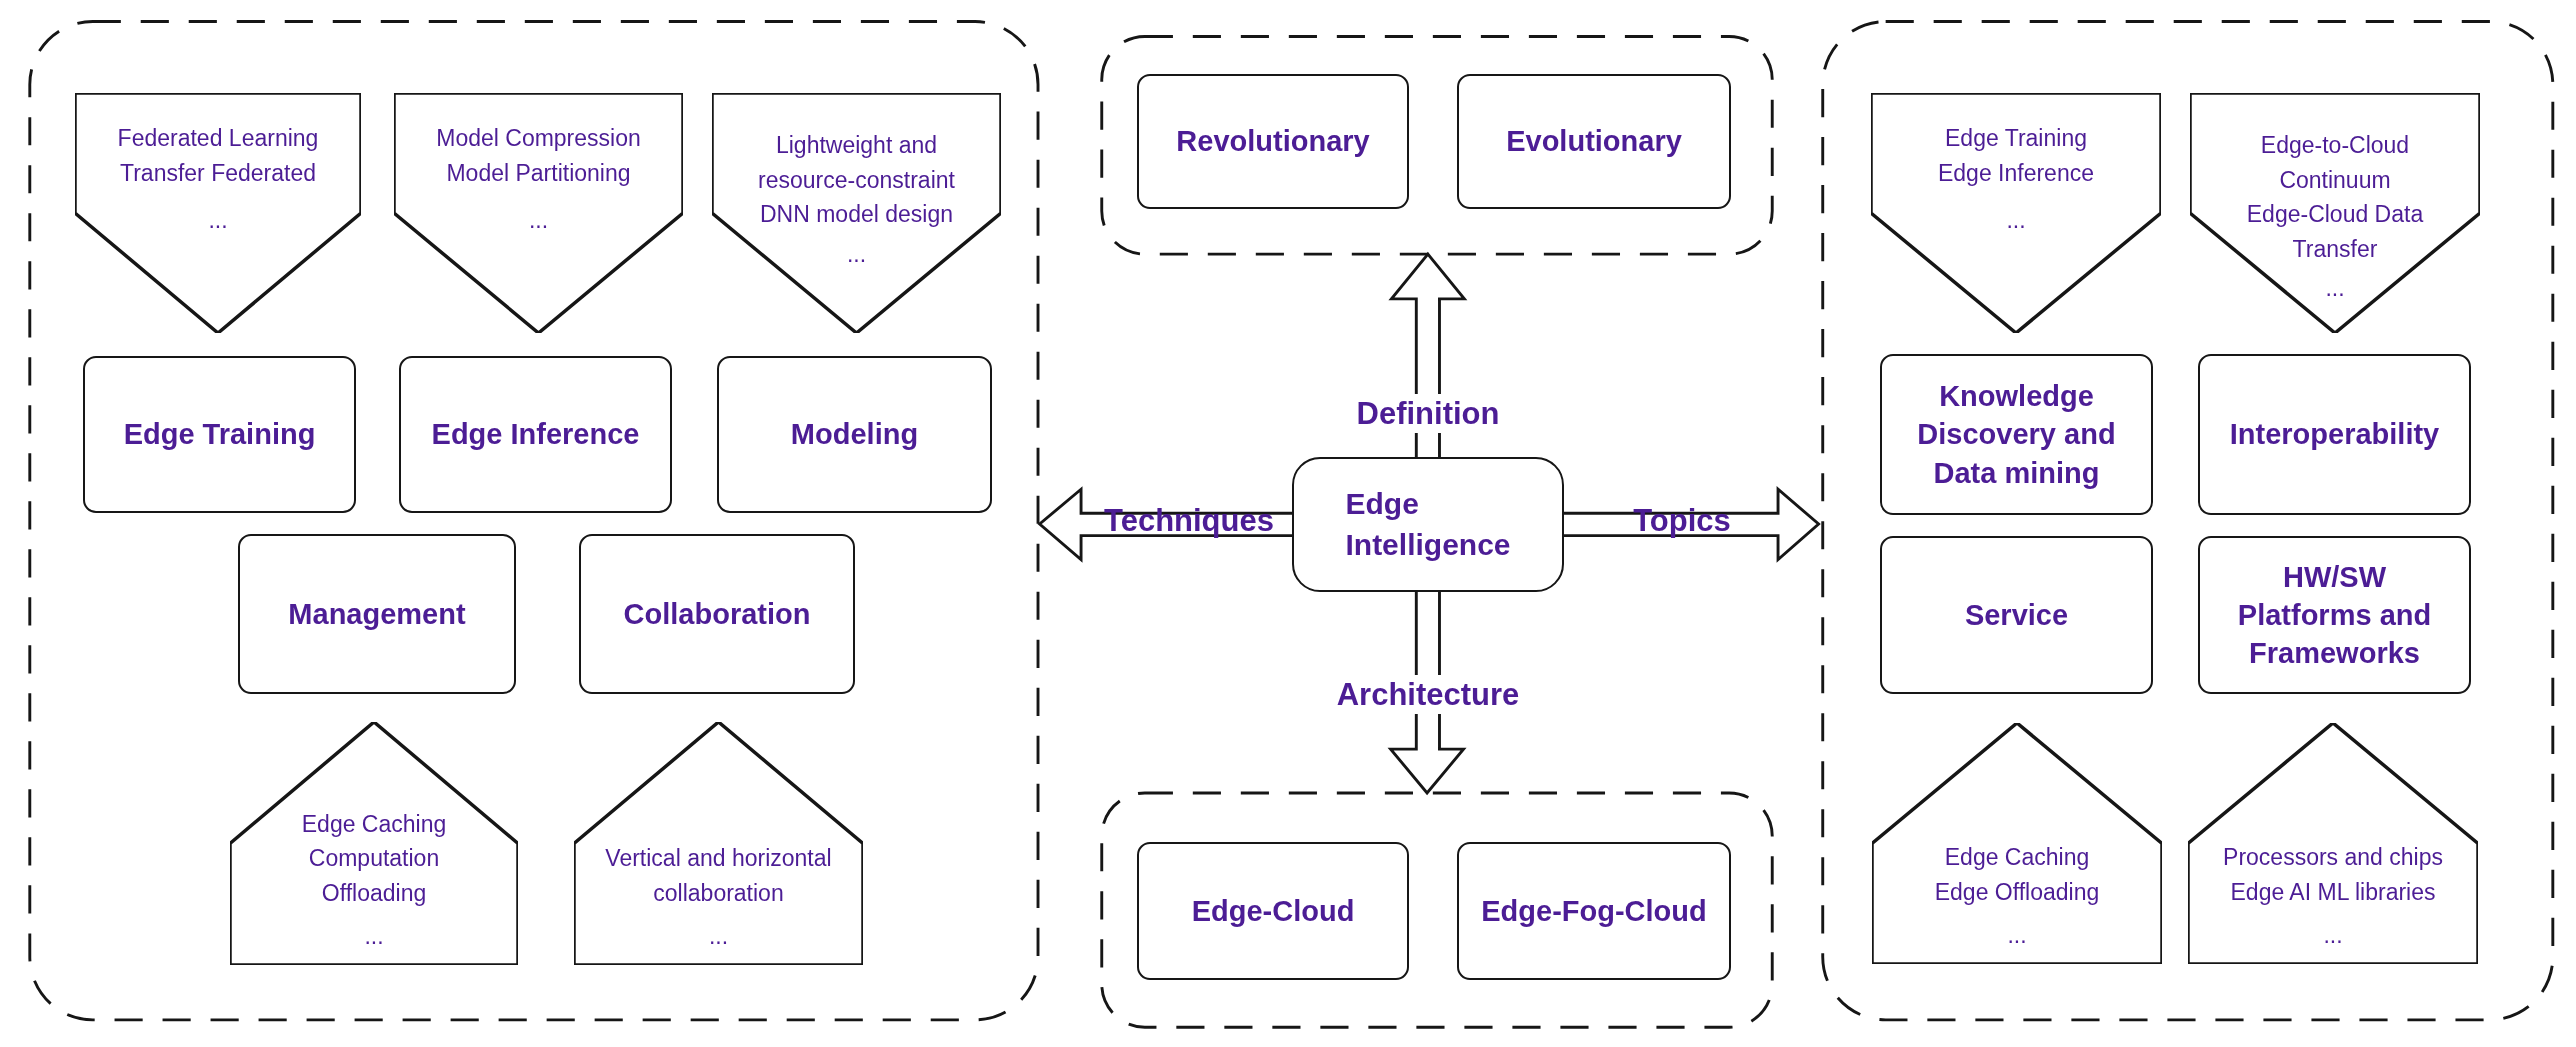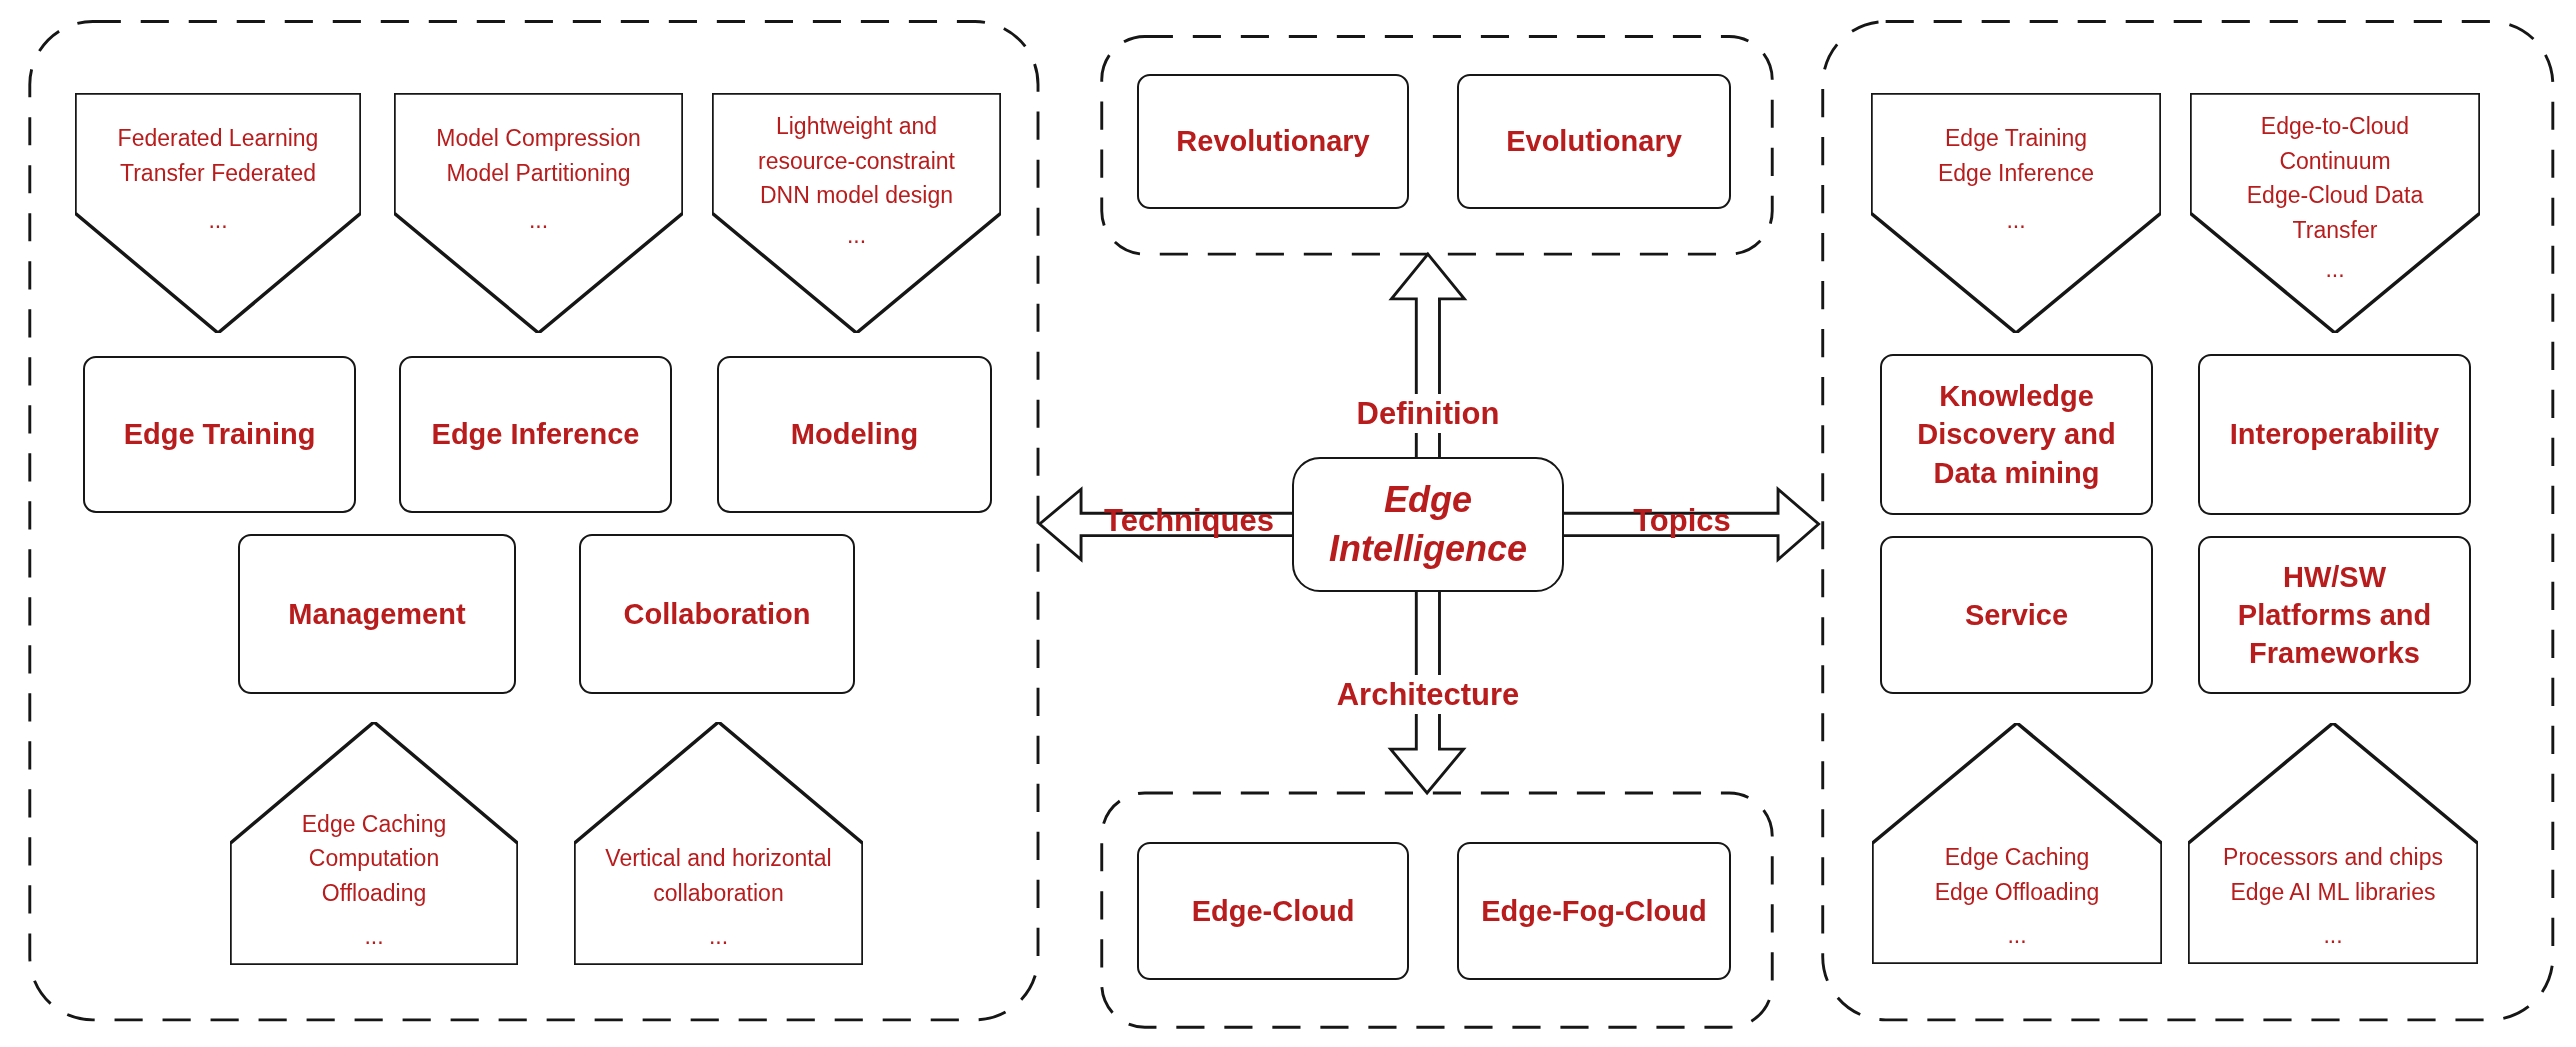--- a/index.html
+++ b/index.html
@@ -1,51 +1,51 @@
 <!DOCTYPE html>
 <html style="font-size:13.2px"><head>
 <meta charset="utf-8">
 <style>
   html,body { margin:0; padding:0; background:#ffffff; }
   .canvas {
     position:relative; width:2576px; height:1048px; background:#ffffff;
-    font-family:"Liberation Sans", sans-serif; color:#b91c1c; overflow:hidden;
+    font-family:"Liberation Sans", sans-serif; color:#4c1d95; overflow:hidden;
   }
   svg.bg { position:absolute; left:0; top:0; width:2576px; height:1048px; }
 
   
   .box {
     position:absolute; background:#ffffff; border:2.9px solid #161616; border-radius:13px;
     display:flex; align-items:center; justify-content:center; text-align:center;
     font-weight:bold; font-size:29px; line-height:1.32; box-sizing:border-box;
   }
 
   
   .shape { position:absolute; }
   .shape svg { position:absolute; left:0; top:0; width:100%; height:100%; }
   .shape polygon { fill:#ffffff; stroke:#161616; stroke-width:3.5; vector-effect:non-scaling-stroke; }
   .shape-lines {
     position:absolute; left:4%; right:4%; text-align:center;
     font-size:23px; line-height:1.5; font-weight:normal;
   }
   .banner-lines { top:0; padding-top:28px; }
-  .banner-lines.snug { padding-top:16px; }
+  .banner-lines.snug { padding-top:35px; }
   .house-lines { bottom:0; padding-bottom:12px; }
   .banner-lines .dots { margin-top:13.2px; }
   .banner-lines .dots.gap-sm { margin-top:5px; }
   .house-lines .dots { margin-top:8.3px; }
 
   
   .axis-label {
     position:absolute; transform:translateX(-50%);
     font-weight:bold; font-size:31px; white-space:nowrap;margin-top:36px;
   }
   .axis-label.on-shaft { background:#ffffff; padding:1.7px 10px; }
 
-  .ei-text { font-weight:bold; font-size:36px; line-height:1.35; text-align:center;font-style:italic; }
+  .ei-text { font-weight:bold; font-size:30px; line-height:1.35; text-align:left; }
 </style>
 </head>
 <body>
 
 <div class="canvas">
 
   <svg class="bg" viewBox="0 0 3112 1266">
     <g fill="none" stroke="#161616" stroke-width="3.5" stroke-dasharray="34 24">
       <rect x="36" y="26" width="1218" height="1206" rx="76"></rect>
       <rect x="2202" y="26" width="882" height="1206" rx="76"></rect>

